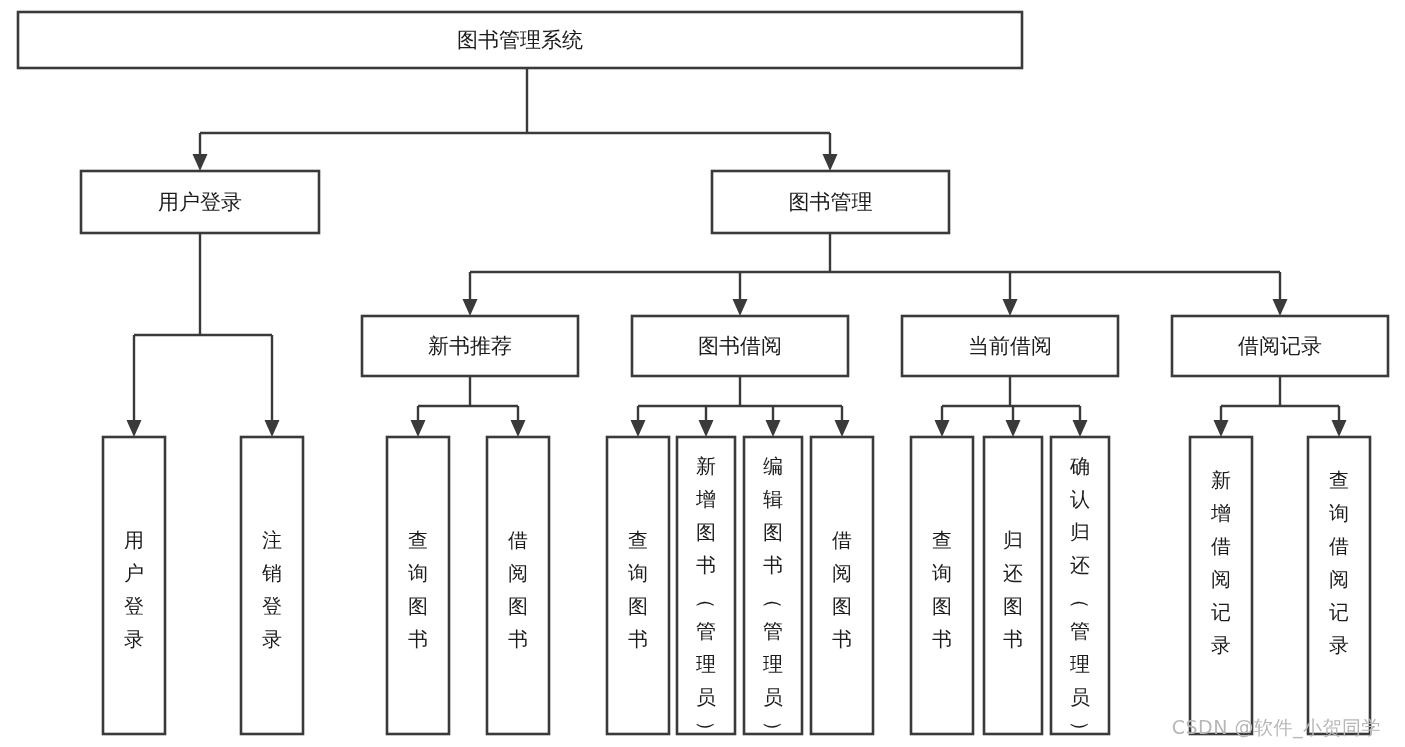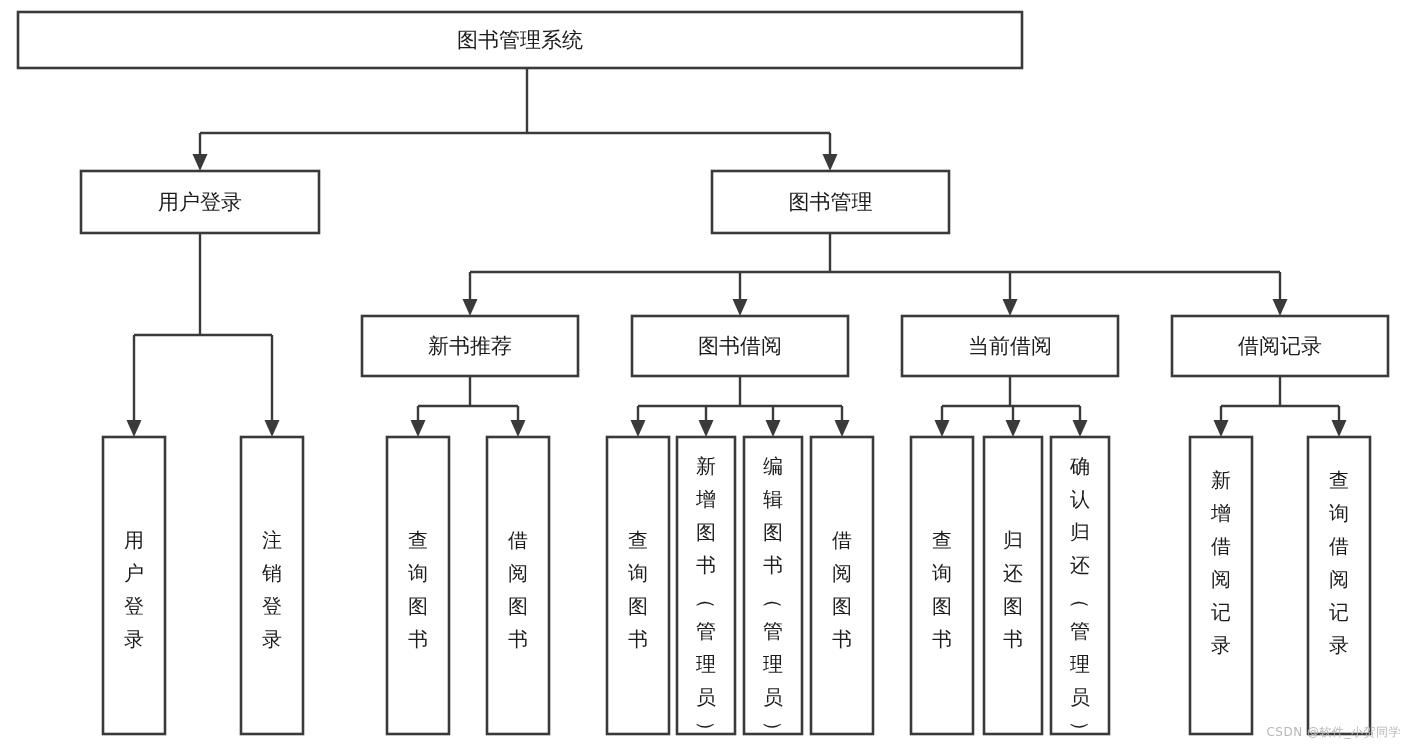--- a/index.html
+++ b/index.html
@@ -52,24 +52,24 @@
     white-space: pre;
   }
   .node-label-v {
     font-family: "DejaVu Sans", "Liberation Sans", sans-serif;
     font-size: 20px;
     fill: #1b1b1b;
     text-anchor: middle;
   }
   .watermark {
     position: absolute;
-    right: 4px;
+    right: 24px;
     bottom: 6px;
     font-family: "DejaVu Sans", "Liberation Sans", sans-serif;
-    font-size: 12px;
+    font-size: 19px;
     color: #b7b7b7;
     letter-spacing: 0.5px;
     user-select: none;
     pointer-events: none;
   }
 </style>
 </head>
 <body>
 
 <div id="diagram-root">

